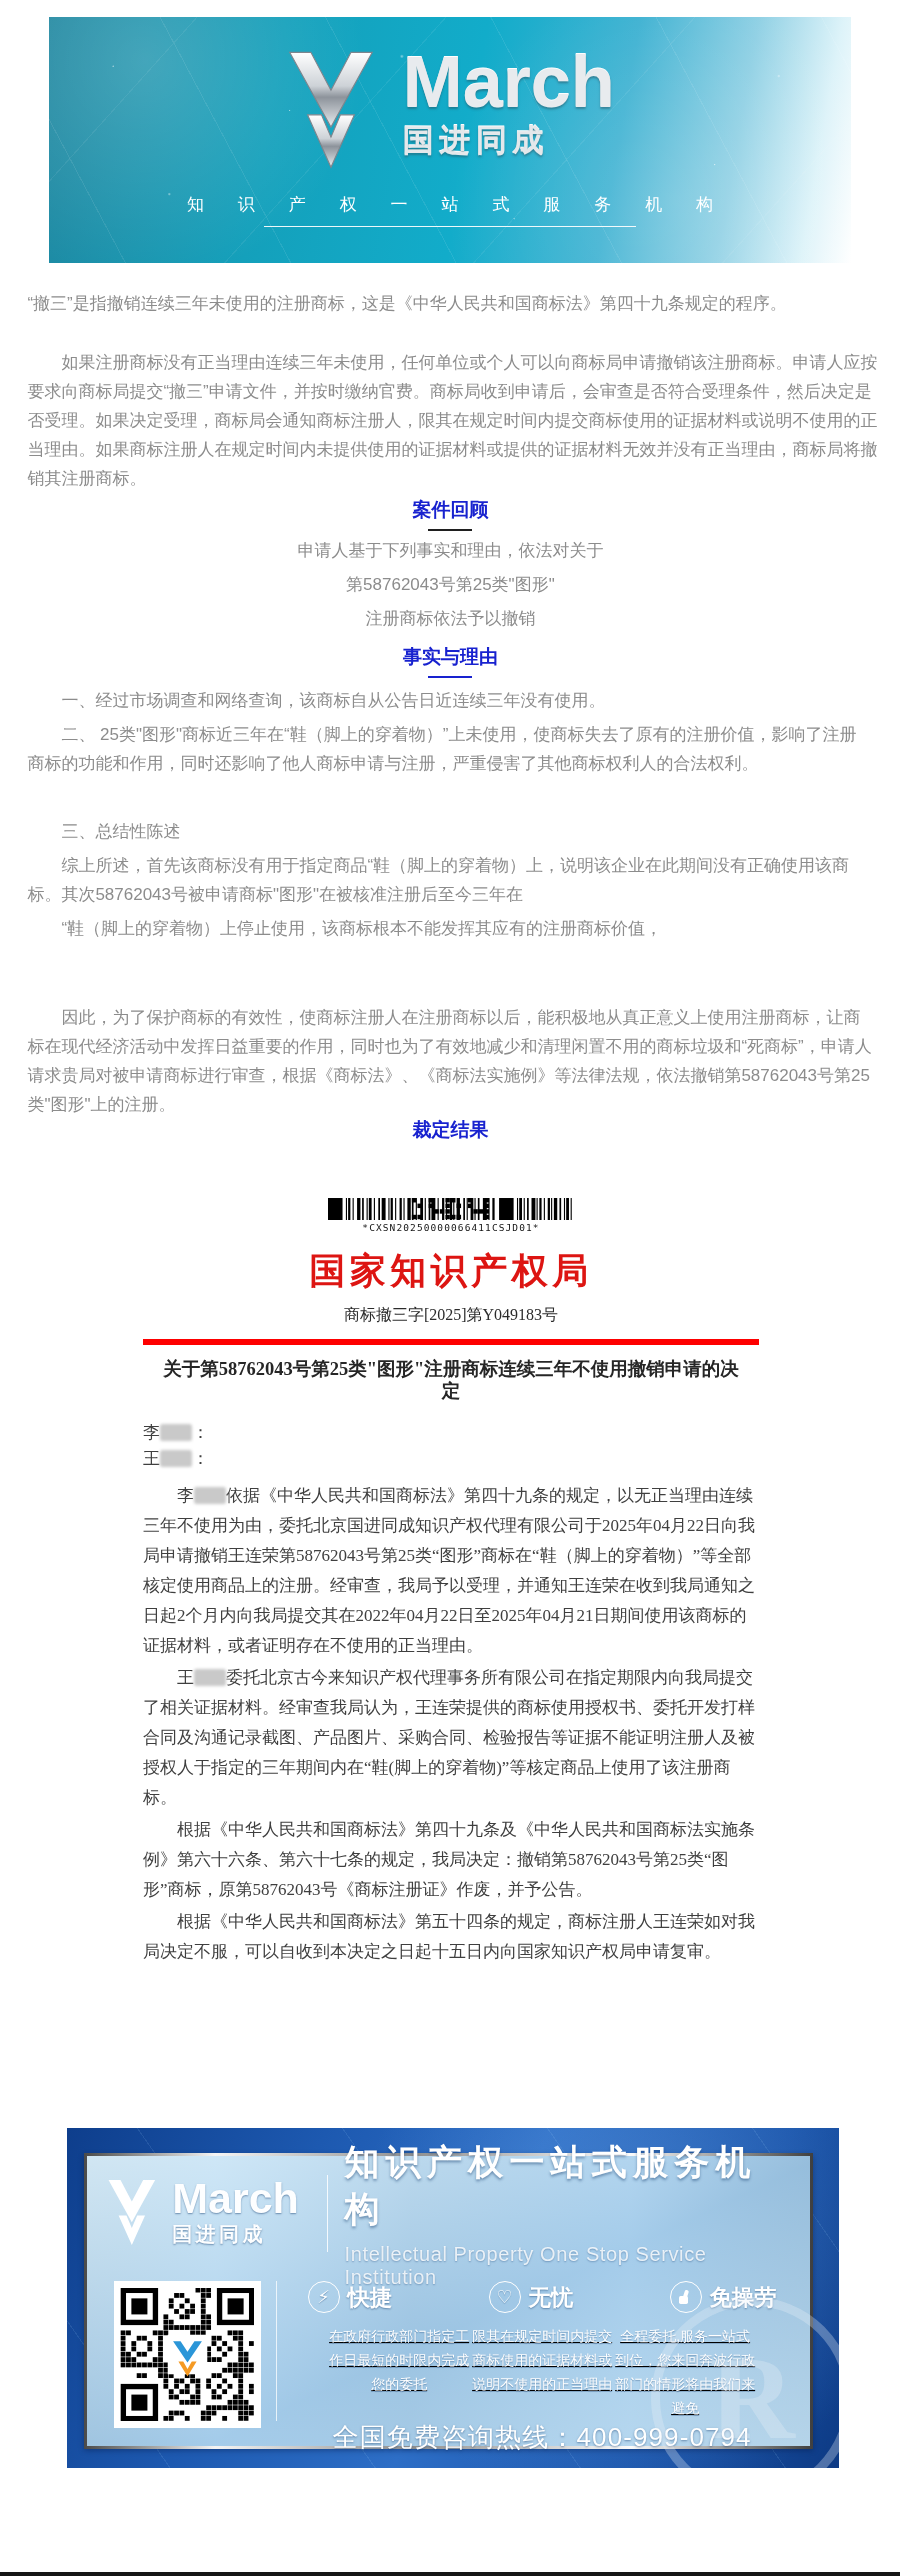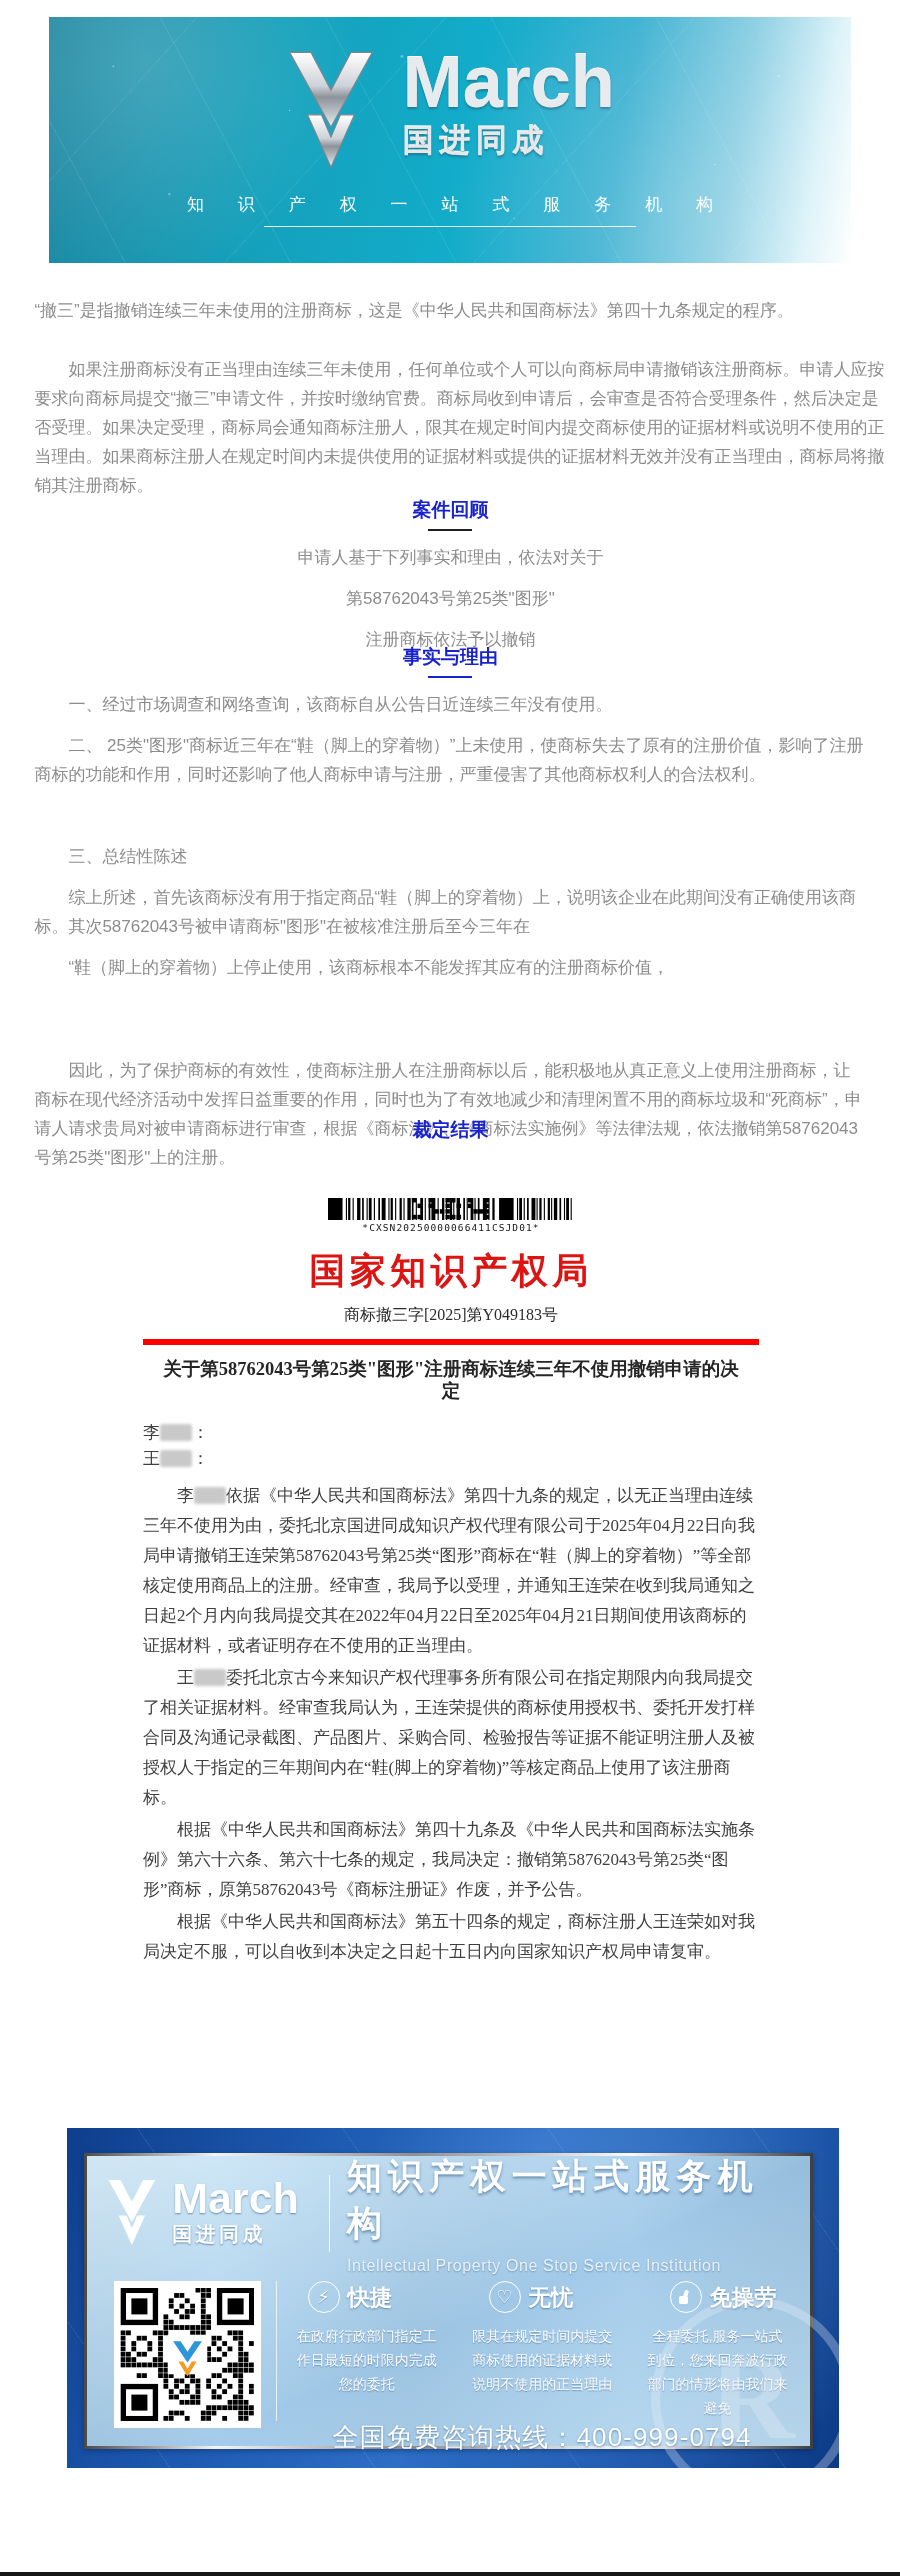--- a/index.html
+++ b/index.html
@@ -31,21 +31,21 @@
   .logo-mark{width:112px;height:125px;}
   .logo-texts{margin-left:5.6px;display:flex;flex-direction:column;}
   .logo-en{font-size:72px;line-height:66px;font-weight:bold;color:#e8ebee;
     text-shadow:0 1.7px 2.2px rgba(40,70,85,.45), 0 -0.6px 0 #ffffff;}
   .logo-cn{font-size:31px;font-weight:bold;color:#e4e8eb;letter-spacing:5.6px;margin-top:4.5px;
     text-shadow:0 1.7px 2.2px rgba(40,70,85,.45), 0 -0.6px 0 #ffffff;}
   .tagline{margin-top:14.6px;color:#ffffff;font-size:17px;letter-spacing:14.6px;text-indent:14.6px;}
   .tag-underline{width:372px;height:1.7px;background:rgba(255,255,255,.92);margin-top:10px;}
 
   
-  .bt{font-size:17px;line-height:29px;color:#8c8c8c;margin:12px;}
+  .bt{font-size:17px;line-height:29px;color:#8c8c8c;margin:5px;}
   .ind{text-indent:2em;}
   .abs{position:absolute;left:22.4px;width:856px;}
   .centered{text-align:center;}
   .sec-title{font-size:19px;font-weight:bold;color:var(--accent,#1822cf);margin:0;}
   .rule{width:44px;height:2.8px;margin:5.6px auto 0;}
   .rule-dark{background:#1f1f1f;}
   .rule-blue{background:var(--accent,#1822cf);}
   .gap52{height:29px;}
   .gap90{height:50px;}
 
@@ -85,36 +85,36 @@
   .panel{width:100%;height:100%;box-sizing:border-box;padding:11.2px 19px 10px 19px;display:flex;flex-direction:column;
     background:linear-gradient(155deg,rgba(214,236,249,.96),rgba(157,200,233,.92) 55%,rgba(186,218,240,.96));}
   .f-top{display:flex;align-items:center;height:94px;}
   .f-logo{display:flex;align-items:flex-start;width:224px;}
   .f-logo-mark{width:63px;height:71px;}
   .f-logo-texts{margin-left:3.4px;display:flex;flex-direction:column;}
   .f-logo-en{font-size:43px;line-height:40px;font-weight:bold;color:#fdfeff;text-shadow:0 1.1px 1.7px rgba(20,60,110,.5);}
   .f-logo-cn{font-size:20px;font-weight:bold;color:#fdfeff;letter-spacing:3.4px;margin-top:2.2px;text-shadow:0 1.1px 1.7px rgba(20,60,110,.5);}
   .vdiv{width:1.1px;height:77px;background:rgba(255,255,255,.85);margin:0 17px 0 3.4px;}
   .f-headline{font-size:35px;color:#ffffff;letter-spacing:6.2px;font-weight:600;text-shadow:0 1.7px 2.8px rgba(15,55,105,.45);}
-  .f-subheadline{font-size:16px;color:rgba(255,255,255,.82);margin-top:10px;letter-spacing:0.6px;
+  .f-subheadline{font-size:20px;color:rgba(255,255,255,.82);margin-top:10px;letter-spacing:0.6px;
     text-shadow:0 1.1px 1.7px rgba(15,55,105,.35);}
   .hr-line{height:1.1px;background:rgba(255,255,255,.85);margin:9px 3.4px 11.2px 3.4px;}
   .f-bottom{display:flex;flex:1;}
   .qr{width:147px;height:147px;background:#ffffff;padding:6.7px;box-sizing:border-box;align-self:flex-start;margin-left:7.8px;}
   .vdiv2{width:1.1px;height:140px;background:rgba(255,255,255,.75);margin:0 15.7px;}
   .f-right{flex:1;display:flex;flex-direction:column;}
   .feat-row{display:flex;justify-content:space-between;padding:0 14.6px;}
   .feat{display:flex;align-items:center;}
   .feat-icon{width:32px;height:32px;border:1.7px solid #ffffff;border-radius:50%;display:flex;align-items:center;
     justify-content:center;color:#fff;font-size:18px;box-sizing:border-box;text-shadow:0 0.6px 1.1px rgba(15,55,105,.4);}
   .thumb{position:relative;width:14.6px;height:14.6px;}
   .thumb .palm{position:absolute;left:1.1px;bottom:0;width:9px;height:8.4px;background:#fff;border-radius:1.7px;}
   .thumb .up{position:absolute;left:5.6px;top:0;width:3.9px;height:7.8px;background:#fff;border-radius:1.7px;transform:rotate(18deg);}
   .feat-title{font-size:22.4px;color:#ffffff;font-weight:600;margin-left:7.8px;text-shadow:0 1.1px 1.7px rgba(15,55,105,.45);}
-  .desc-row{display:flex;justify-content:space-between;margin-top:11.2px;padding:0 2.2px;}
+  .desc-row{display:flex;justify-content:center;margin-top:11.2px;padding:0 2.2px;text-decoration:underline;}
   .f-desc{width:143px;text-align:center;font-size:14px;line-height:24px;color:#ffffff;
     text-shadow:0 0.6px 1.1px rgba(15,55,105,.4);}
   .hotline{margin-top:auto;text-align:center;font-size:26px;color:#ffffff;letter-spacing:1.1px;
     text-shadow:0 1.1px 2.2px rgba(15,55,105,.5);padding-bottom:2.2px;}
   .wm{position:absolute;right:-14.6px;bottom:-32px;width:185px;height:185px;border:9px solid rgba(235,243,248,.30);
     border-radius:50%;display:flex;align-items:center;justify-content:center;z-index:3;
     font-size:118px;font-weight:bold;color:rgba(235,243,248,.30);font-family:"Liberation Serif",serif;}
   .bottom-strip{position:absolute;left:0;top:2572px;width:900px;height:4.5px;background:#161616;}
 </style>
 </head>

